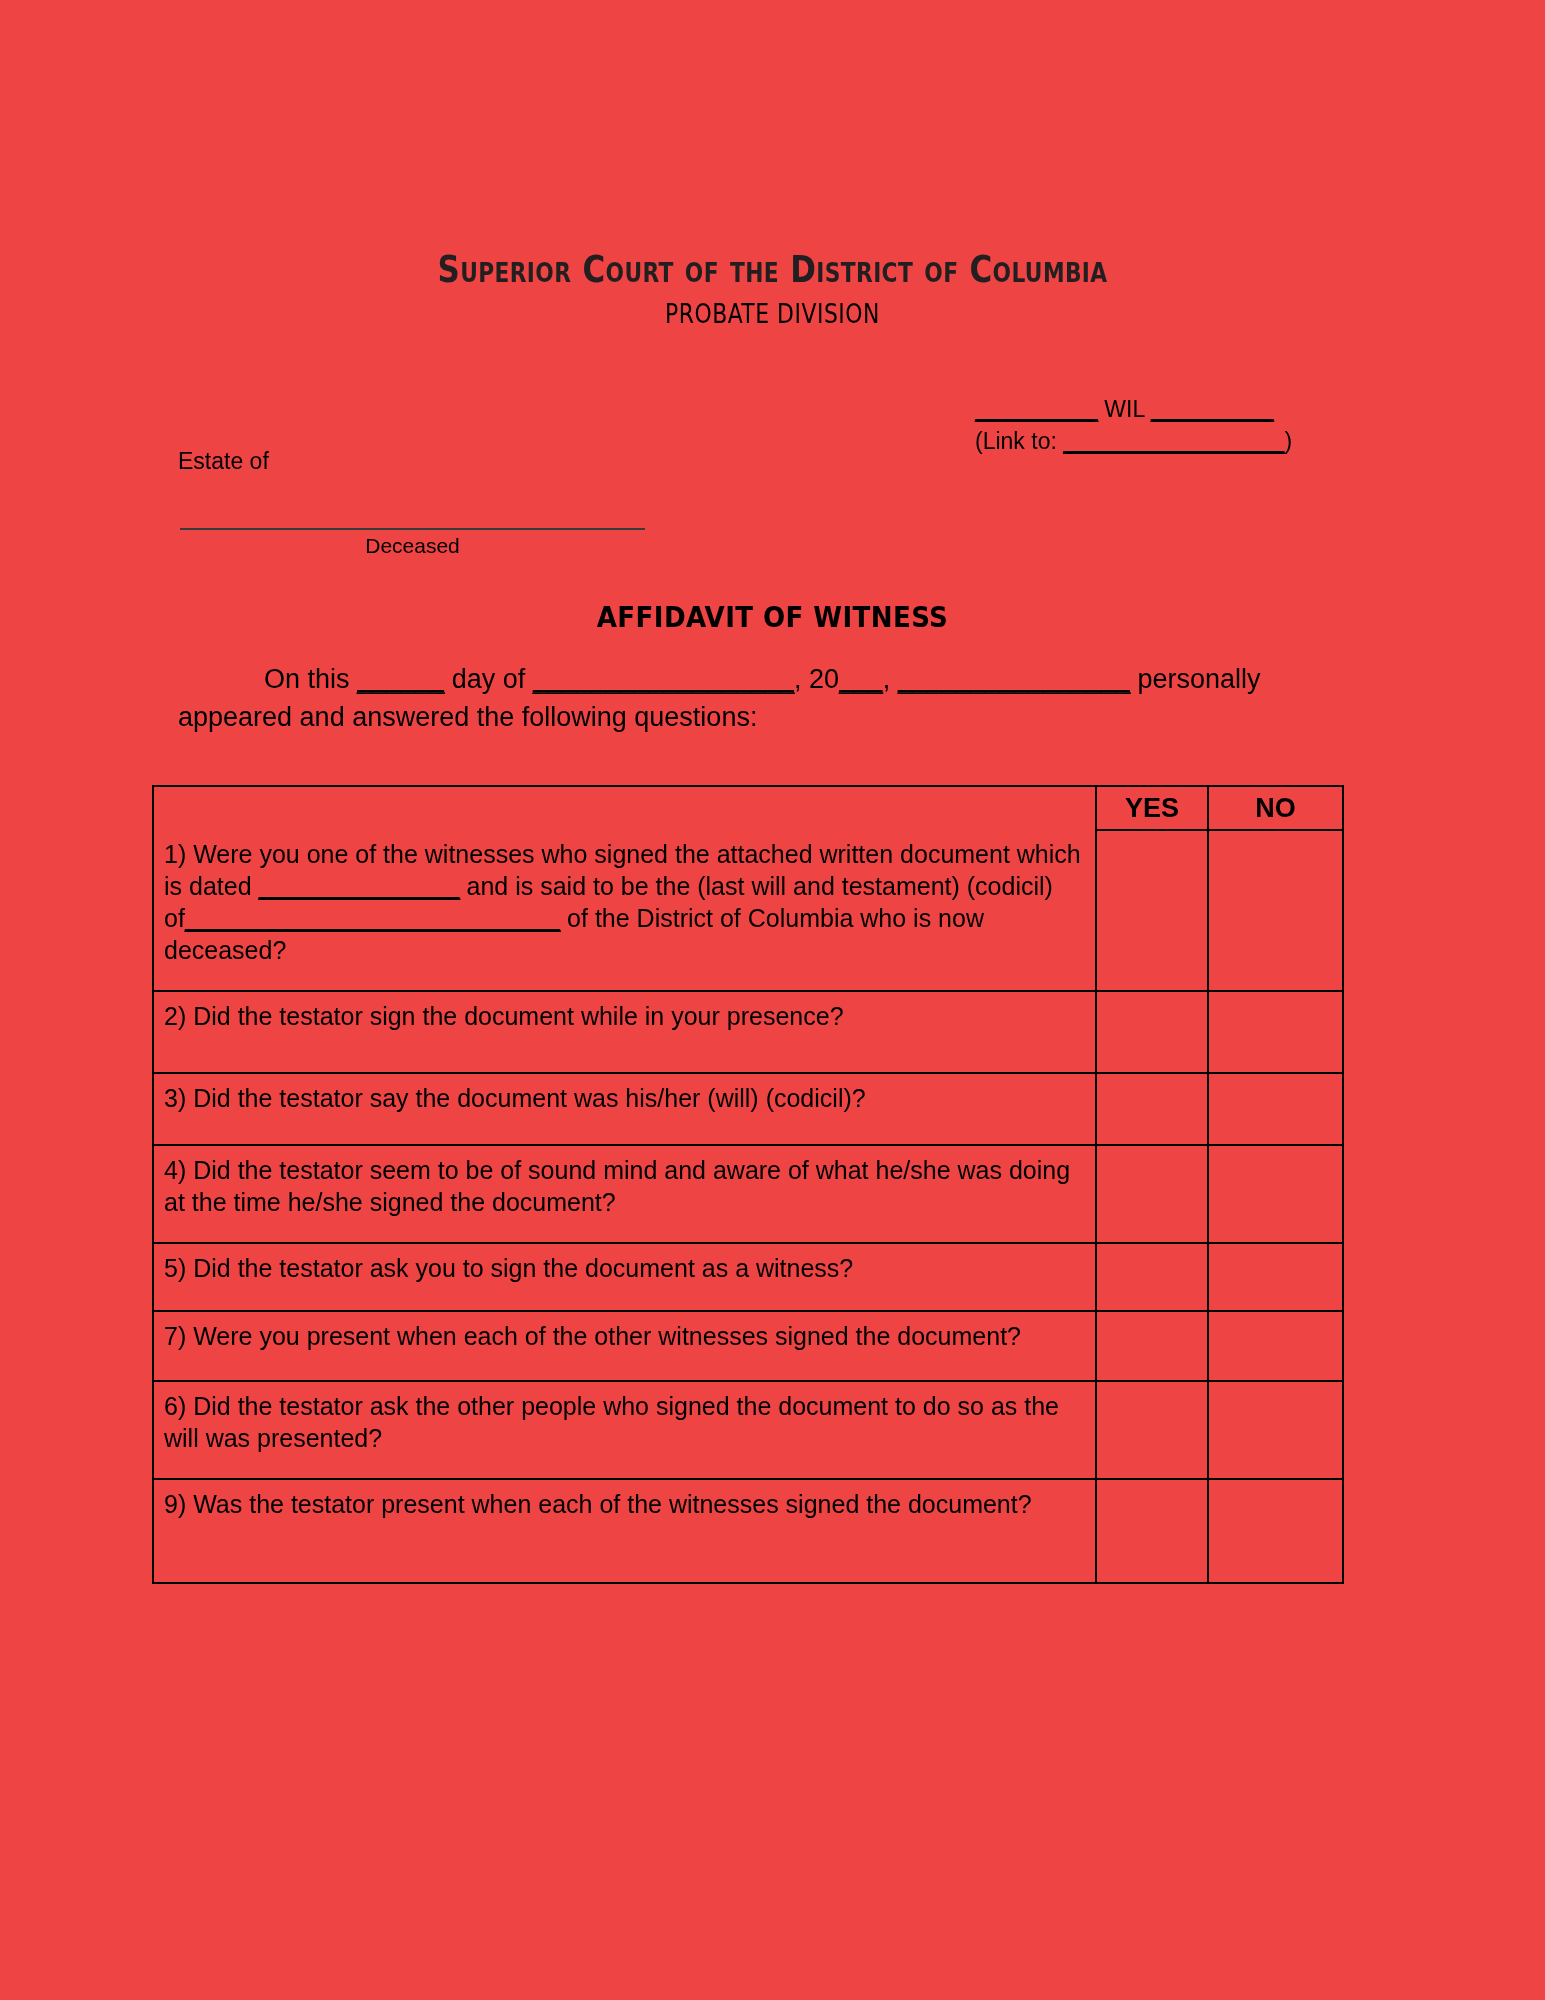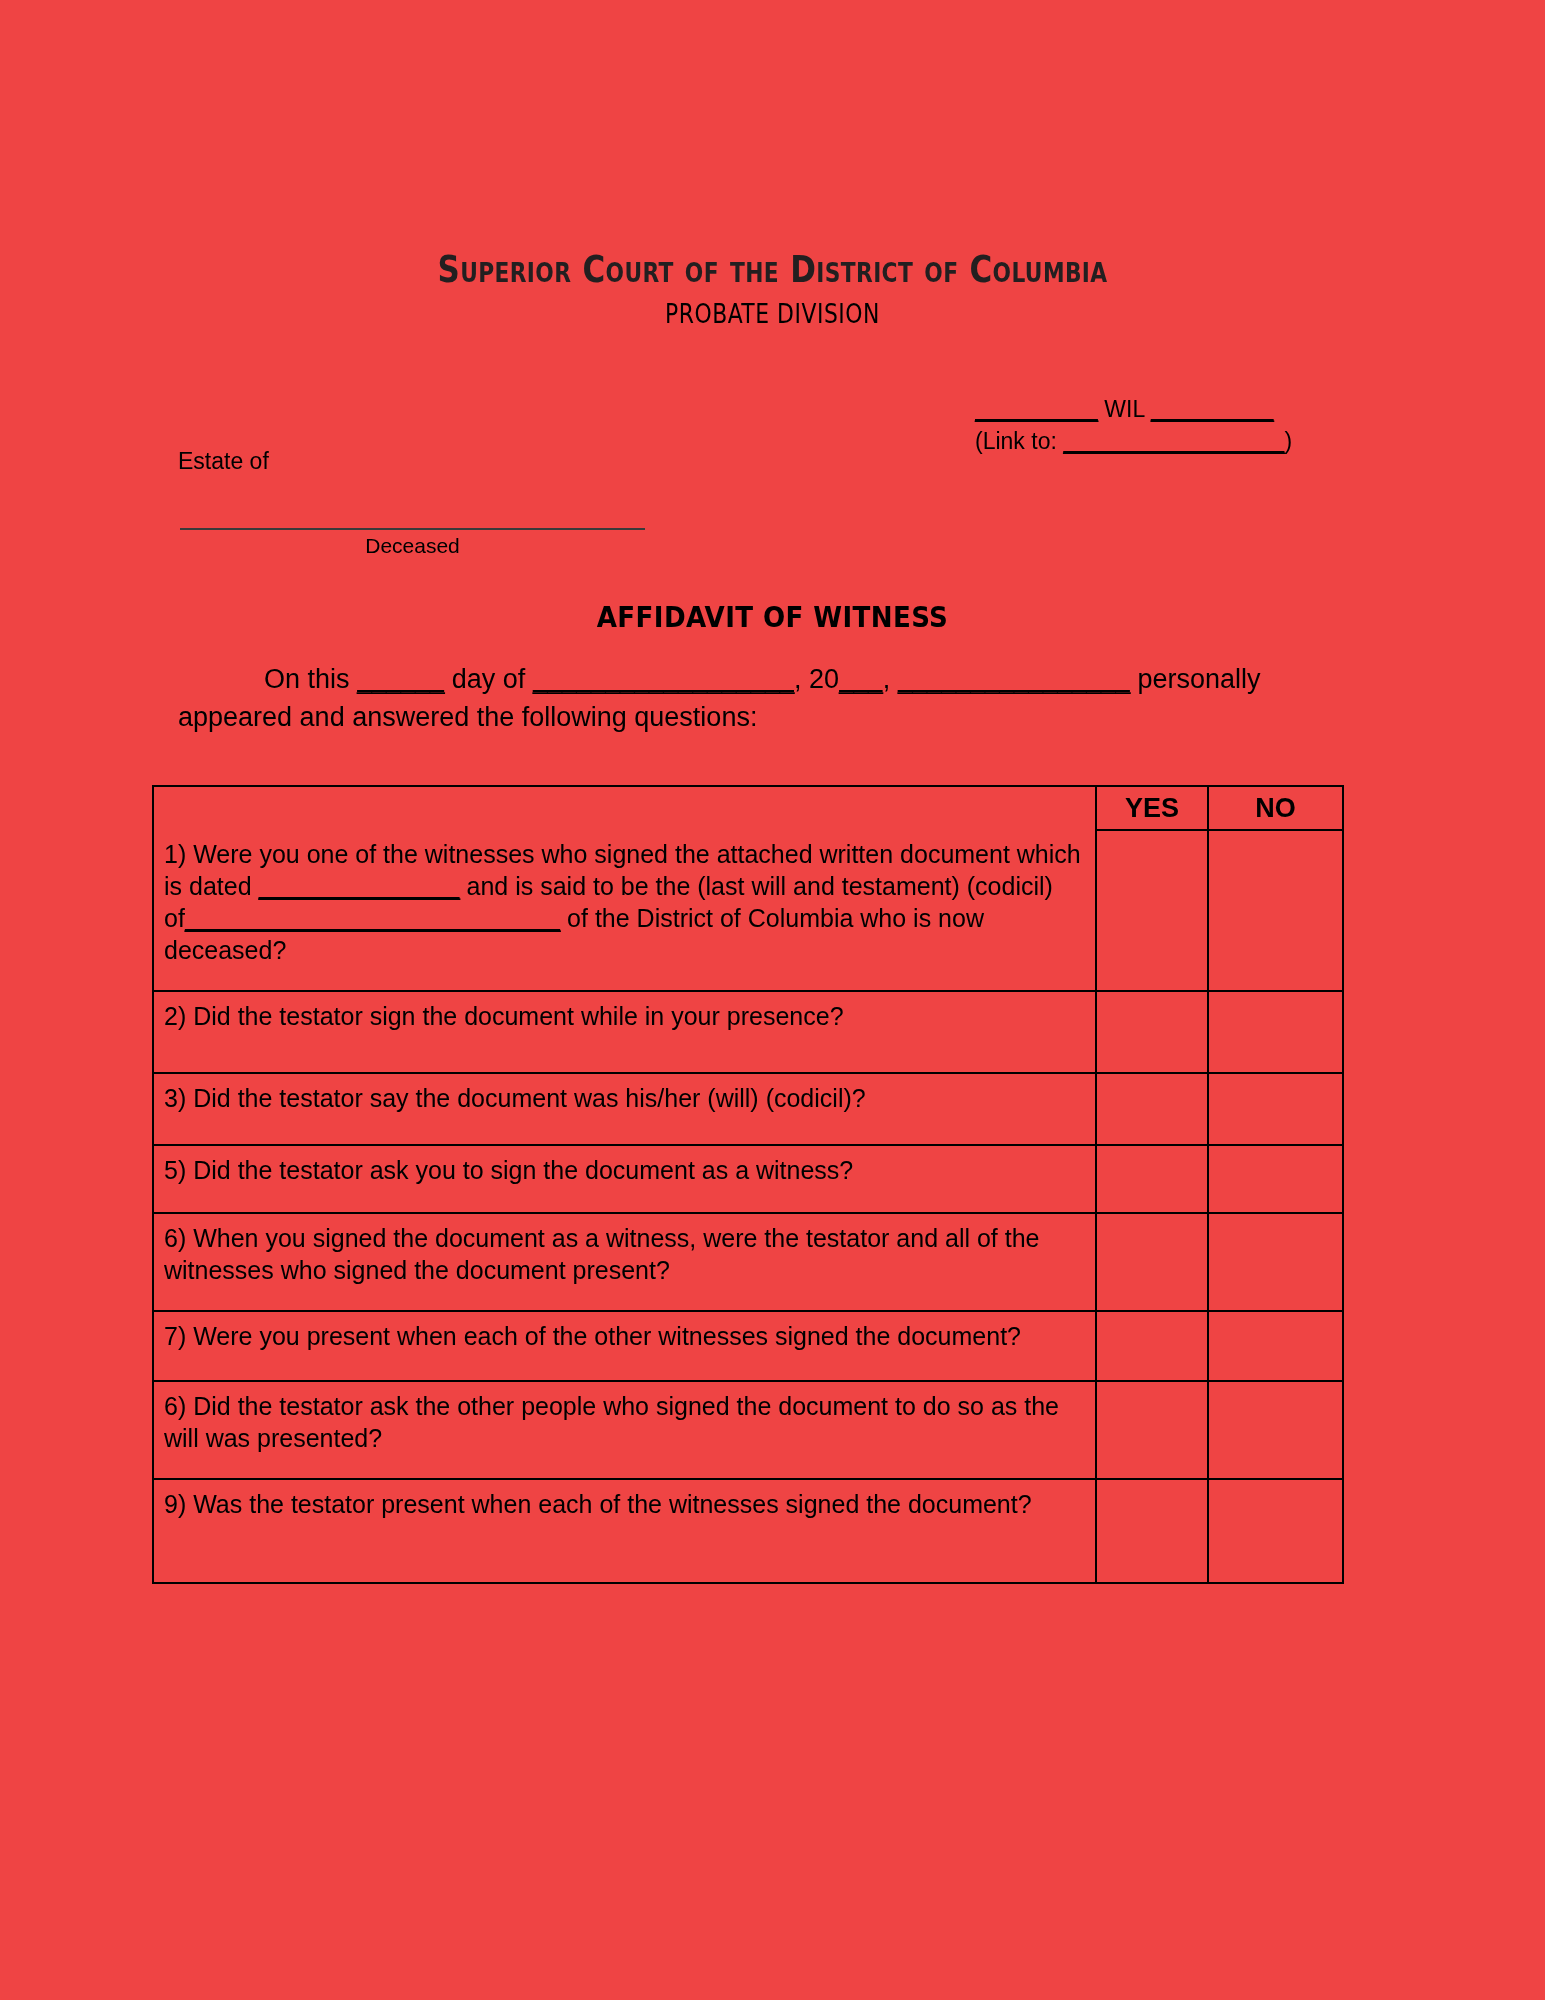--- a/index.html
+++ b/index.html
@@ -223,30 +223,30 @@
       <tr class="row-h2">
         <td class="qcell">2) Did the testator sign the document while in your presence?</td>
         <td class="anscell"></td>
         <td class="anscell"></td>
       </tr>
       <tr class="row-h3">
         <td class="qcell">3) Did the testator say the document was his/her (will) (codicil)?</td>
         <td class="anscell"></td>
         <td class="anscell"></td>
       </tr>
+      <tr class="row-h4">
+        <td class="qcell">4) Did the testator seem to be of sound mind and aware of what he/she was doing at the time he/she signed the document?</td>
+        <td class="anscell"></td>
+        <td class="anscell"></td>
+      </tr>
       <tr class="row-h5">
         <td class="qcell">5) Did the testator ask you to sign the document as a witness?</td>
         <td class="anscell"></td>
         <td class="anscell"></td>
       </tr>
-      <tr class="row-h6">
-        <td class="qcell">6) When you signed the document as a witness, were the testator and all of the witnesses who signed the document present?</td>
-        <td class="anscell"></td>
-        <td class="anscell"></td>
-      </tr>
       <tr class="row-h7">
         <td class="qcell">7) Were you present when each of the other witnesses signed the document?</td>
         <td class="anscell"></td>
         <td class="anscell"></td>
       </tr>
       <tr class="row-h8">
         <td class="qcell">6) Did the testator ask the other people who signed the document to do so as the will was presented?</td>
         <td class="anscell"></td>
         <td class="anscell"></td>
       </tr>

